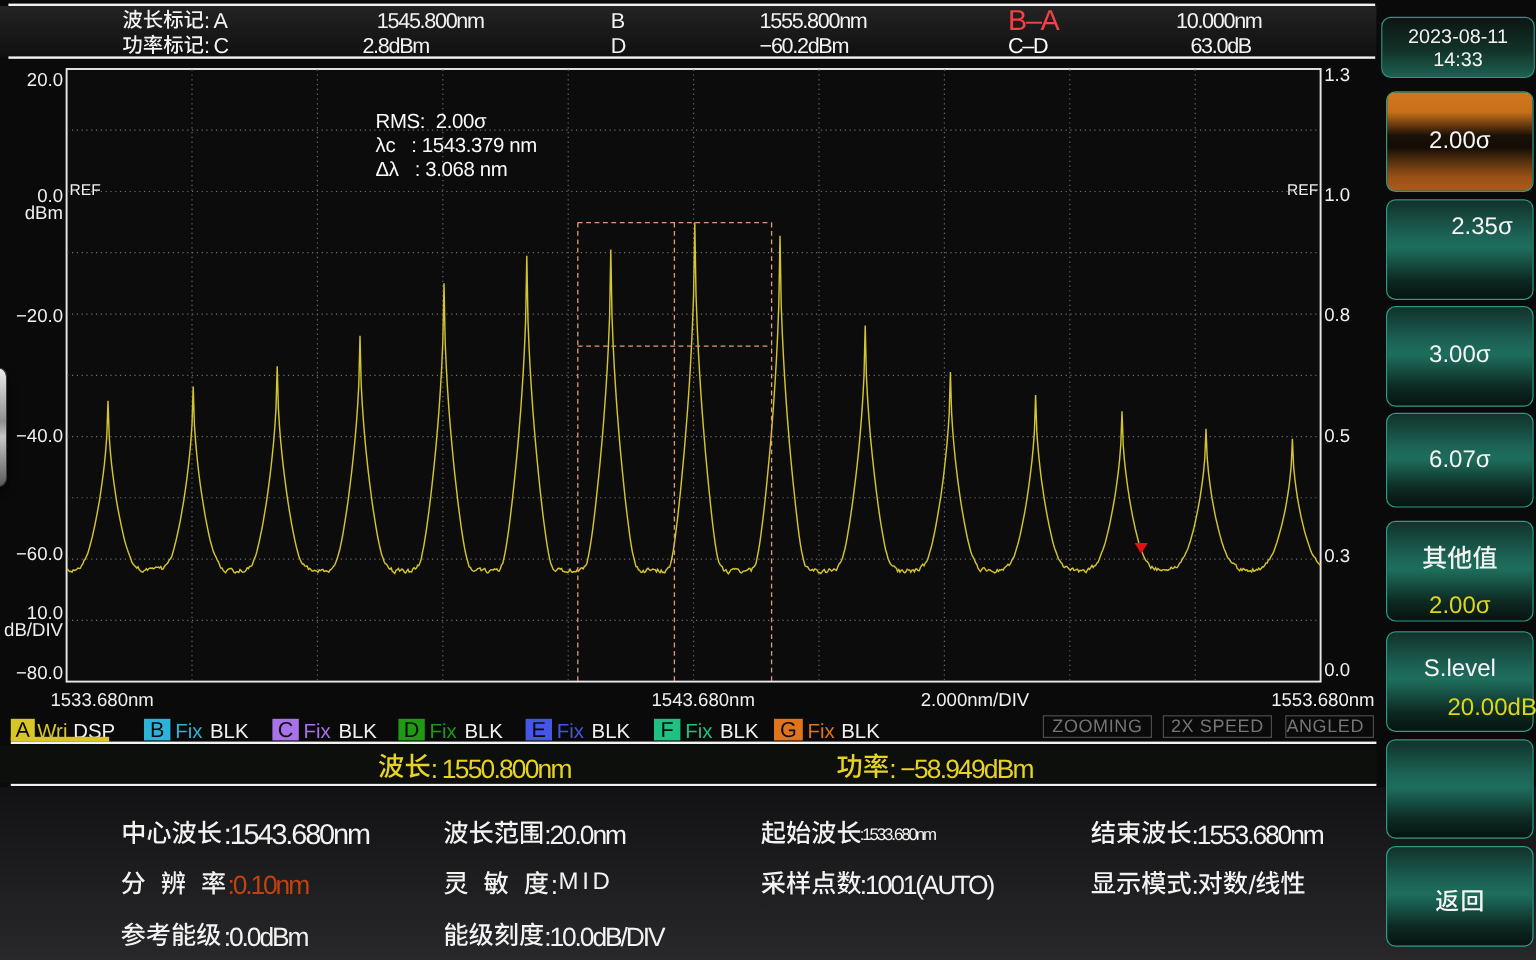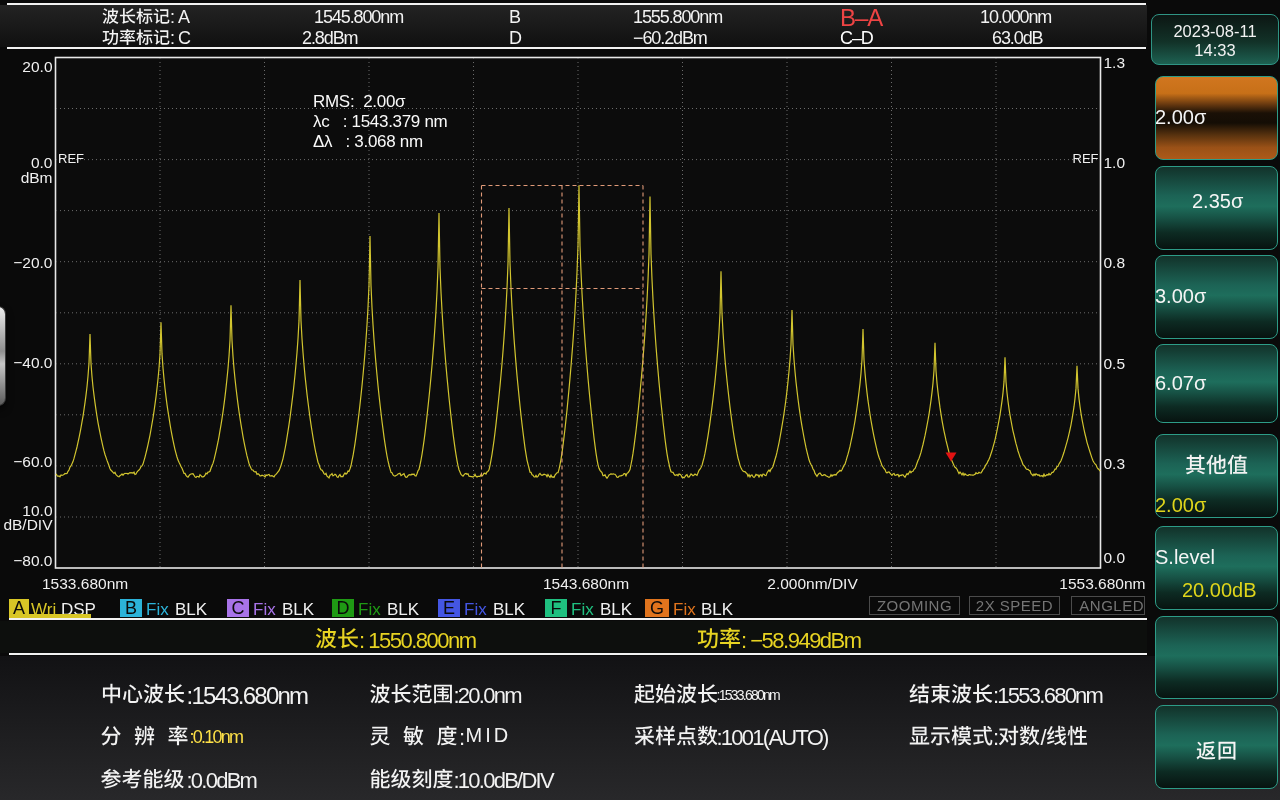--- a/index.html
+++ b/index.html
@@ -1,18 +1,18 @@
 <!DOCTYPE html>
 <html><head><meta charset="utf-8"><style>
 *{margin:0;padding:0;box-sizing:border-box}
 body{width:1280px;height:800px;position:relative;overflow:hidden;background:#0a0a0a;font-family:"Liberation Sans",sans-serif;}
 .abs{position:absolute;white-space:pre;}
 .gl{stroke:#6c6c6c;stroke-width:1;stroke-dasharray:1 3}
 .btn{position:absolute;left:1155px;width:123px;border:1px solid #2d9c87;border-radius:8px;background:linear-gradient(180deg,#12322a 0%,#1c6355 35%,#1e6e5c 48%,#175245 62%,#0d2b23 80%,#071310 100%);}
-.btxt{position:absolute;left:1155px;width:123px;color:#f5f5f5;font-size:20px;}
+.btxt{position:absolute;left:1155px;width:123px;text-align:center;color:#f5f5f5;font-size:20px;}
 .byel{color:#dfd51b;}
 </style></head><body>
 <div class="abs" style="left:7px;top:3px;width:1139px;height:2px;background:#f2f2f2"></div>
 <div class="abs" style="left:0;top:5px;width:1147px;height:42px;background:linear-gradient(180deg,#232323,#101010)"></div>
 <div class="abs" style="left:7px;top:47px;width:1139px;height:2px;background:#f2f2f2"></div>
 <div class="abs" style="left:170px;top:6.5px;font-size:18px;color:#f2f2f2;line-height:21px;letter-spacing:-1.1px;">:</div>
 <div class="abs" style="left:178px;top:6.5px;font-size:18px;color:#f2f2f2;line-height:21px;letter-spacing:-1.1px;">A</div>
 <div class="abs" style="left:302px;top:6.5px;font-size:18px;color:#f2f2f2;line-height:21px;letter-spacing:-1.1px;margin-left:12px;">1545.800nm</div>
 <div class="abs" style="left:509px;top:6.5px;font-size:18px;color:#f2f2f2;line-height:21px;letter-spacing:-1.1px;">B</div>
 <div class="abs" style="left:633px;top:6.5px;font-size:18px;color:#f2f2f2;line-height:21px;letter-spacing:-1.1px;">1555.800nm</div>
@@ -150,21 +150,21 @@
 <div class="abs" style="left:493px;top:600px;font-size:17px;color:#f0f0f0;line-height:20px;">BLK</div>
 <div class="abs" style="left:545px;top:599px;width:22px;height:18px;background:#1fc080;color:#0a0a0a;font-size:18px;text-align:center;line-height:18px;">F</div>
 <div class="abs" style="left:571px;top:600px;font-size:17px;color:#1fc080;line-height:20px;">Fix</div>
 <div class="abs" style="left:600px;top:600px;font-size:17px;color:#f0f0f0;line-height:20px;">BLK</div>
 <div class="abs" style="left:645px;top:599px;width:24px;height:18px;background:#e0741d;color:#0a0a0a;font-size:18px;text-align:center;line-height:18px;">G</div>
 <div class="abs" style="left:673px;top:600px;font-size:17px;color:#e0741d;line-height:20px;">Fix</div>
 <div class="abs" style="left:701px;top:600px;font-size:17px;color:#f0f0f0;line-height:20px;">BLK</div>
 <div class="abs" style="left:9px;top:613.5px;width:81.5px;height:4px;background:#d8c626"></div>
 <div class="abs" style="left:869px;top:596px;width:91px;height:19px;border:1px solid #4b4b4b;color:#757575;font-size:15px;text-align:center;line-height:17px;letter-spacing:.5px;">ZOOMING</div>
 <div class="abs" style="left:969px;top:596px;width:91px;height:19px;border:1px solid #4b4b4b;color:#757575;font-size:15px;text-align:center;line-height:17px;letter-spacing:.5px;">2X SPEED</div>
-<div class="abs" style="left:1071px;top:596px;width:74px;height:19px;border:1px solid #4b4b4b;color:#757575;font-size:15px;text-align:right;line-height:17px;letter-spacing:.5px;">ANGLED</div>
+<div class="abs" style="left:1071px;top:596px;width:74px;height:19px;border:1px solid #4b4b4b;color:#757575;font-size:15px;text-align:left;line-height:17px;letter-spacing:.5px;">ANGLED</div>
 <div class="abs" style="left:9px;top:618.3px;width:1138px;height:2px;background:#f2f2f2"></div>
 <div class="abs" style="left:9px;top:653px;width:1138px;height:2.2px;background:#f2f2f2"></div>
 <div class="abs" style="left:0;top:620.5px;width:1147px;height:32.5px;background:#0d0f0d"></div>
 <svg class="abs" style="left:0;top:620px" width="1147" height="34">
 <use href="#g23" fill="#e7d322" transform="translate(315.0,26.5) scale(0.02200,-0.02200)"></use>
     <use href="#g39" fill="#e7d322" transform="translate(337.0,26.5) scale(0.02200,-0.02200)"></use>
 <use href="#g6" fill="#e7d322" transform="translate(697.0,26.5) scale(0.02200,-0.02200)"></use>
     <use href="#g26" fill="#e7d322" transform="translate(719.0,26.5) scale(0.02200,-0.02200)"></use>
 </svg>
 <div class="abs" style="left:359px;top:627.5px;font-size:22px;color:#e7d322;line-height:25px;letter-spacing:-1.5px;">: 1550.800nm</div>
@@ -211,38 +211,38 @@
     <use href="#g28" fill="#f2f2f2" transform="translate(163.5,130.6) scale(0.02100,-0.02100)"></use>
 <use href="#g32" fill="#f2f2f2" transform="translate(369.5,130.6) scale(0.02100,-0.02100)"></use>
     <use href="#g28" fill="#f2f2f2" transform="translate(390.5,130.6) scale(0.02100,-0.02100)"></use>
     <use href="#g5" fill="#f2f2f2" transform="translate(411.5,130.6) scale(0.02100,-0.02100)"></use>
     <use href="#g12" fill="#f2f2f2" transform="translate(432.5,130.6) scale(0.02100,-0.02100)"></use>
 </svg>
 <div class="abs" style="left:186.5px;top:682.5px;font-size:24px;color:#f2f2f2;line-height:25px;letter-spacing:-1.75px;">:1543.680nm</div>
 <div class="abs" style="left:453.5px;top:682.5px;font-size:22px;color:#f2f2f2;line-height:25px;letter-spacing:-1.75px;">:20.0nm</div>
 <div class="abs" style="left:716.5px;top:682.5px;font-size:14px;color:#f2f2f2;line-height:25px;letter-spacing:-1.75px;">:1533.680nm</div>
 <div class="abs" style="left:993px;top:682.5px;font-size:22px;color:#f2f2f2;line-height:25px;letter-spacing:-1.75px;">:1553.680nm</div>
-<div class="abs" style="left:189.5px;top:724.5px;font-size:18px;color:#fde047;line-height:25px;letter-spacing:-1.75px;text-align:center;">:0.10nm</div>
+<div class="abs" style="left:189.5px;top:724.5px;font-size:22px;color:#c2410c;line-height:25px;letter-spacing:-1.75px;text-align:center;">:0.10nm</div>
 <div class="abs" style="left:459px;top:724.5px;font-size:22px;color:#f2f2f2;line-height:25px;letter-spacing:-1.75px;">:</div>
 <div class="abs" style="left:465.5px;top:723.5px;font-size:20px;color:#f2f2f2;line-height:23px;letter-spacing:3px;">MID</div>
 <div class="abs" style="left:716.5px;top:724.5px;font-size:22px;color:#f2f2f2;line-height:25px;letter-spacing:-1.75px;">:1001(AUTO)</div>
 <div class="abs" style="left:993px;top:724.5px;font-size:22px;color:#f2f2f2;line-height:25px;letter-spacing:-1.75px;">:</div>
 <div class="abs" style="left:1040.5px;top:724.5px;font-size:22px;color:#f2f2f2;line-height:25px;letter-spacing:-1.75px;">/</div>
 <div class="abs" style="left:186.5px;top:767.5px;font-size:22px;color:#f2f2f2;line-height:25px;letter-spacing:-1.75px;">:0.0dBm</div>
 <div class="abs" style="left:453.5px;top:767.5px;font-size:22px;color:#f2f2f2;line-height:25px;letter-spacing:-1.75px;">:10.0dB/DIV</div>
 <div class="btn" style="top:76px;height:84px;background:linear-gradient(180deg,#d1761f 0%,#c77018 20%,#6a3a10 33%,#1a1006 44%,#140d05 56%,#54300e 70%,#9a5117 86%,#ad5a1a 100%);"></div>
 <div class="btn" style="top:165.5px;height:84px;"></div>
 <div class="btn" style="top:255px;height:84px;"></div>
 <div class="btn" style="top:344px;height:79px;"></div>
 <div class="btn" style="top:434px;height:84px;"></div>
 <div class="btn" style="top:525.5px;height:84.5px;"></div>
 <div class="btn" style="top:616px;height:83px;"></div>
 <div class="btn" style="top:705px;height:84px;"></div>
 <div class="btxt" style="top:106px;">2.00σ</div>
-<div class="btxt" style="top:190px;padding-left:37px;">2.35σ</div>
+<div class="btxt" style="top:178px;padding-left:37px;">2.35σ</div>
 <div class="btxt" style="top:285px;">3.00σ</div>
 <div class="btxt" style="top:371.5px;">6.07σ</div>
 <div class="btxt byel" style="top:494px;">2.00σ</div>
 <div class="btxt" style="top:546px;">S.level</div>
 <div class="btxt byel" style="top:579px;margin-left:27px;">20.00dB</div>
 <svg class="abs" style="left:1155px;top:0" width="123" height="800">
 <use href="#g3" fill="#f2f2f2" transform="translate(30.0,472.5) scale(0.02100,-0.02100)"></use>
     <use href="#g1" fill="#f2f2f2" transform="translate(51.0,472.5) scale(0.02100,-0.02100)"></use>
     <use href="#g2" fill="#f2f2f2" transform="translate(72.0,472.5) scale(0.02100,-0.02100)"></use>
 <use href="#g37" fill="#f5f5f5" transform="translate(41.0,758.0) scale(0.02000,-0.02000)"></use>

